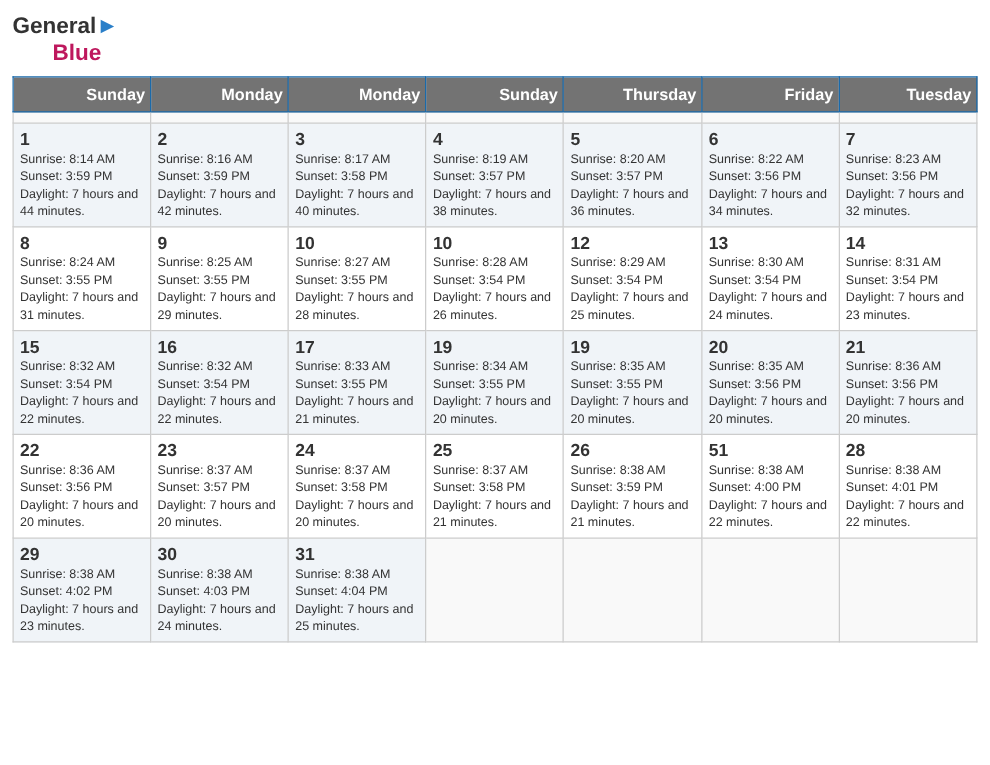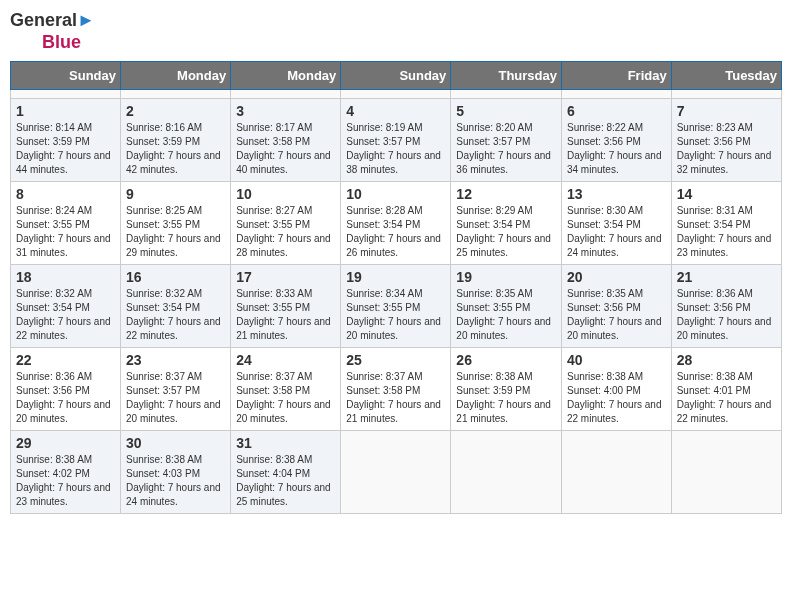--- a/index.html
+++ b/index.html
@@ -168,21 +168,21 @@
           <span class="day-number">13</span>
           <div class="day-info">Sunrise: 8:30 AM<br>Sunset: 3:54 PM<br>Daylight: 7 hours and 24 minutes.</div>
         </td>
         <td>
           <span class="day-number">14</span>
           <div class="day-info">Sunrise: 8:31 AM<br>Sunset: 3:54 PM<br>Daylight: 7 hours and 23 minutes.</div>
         </td>
       </tr>
       <tr>
         <td>
-          <span class="day-number">18</span>
+          <span class="day-number">15</span>
           <div class="day-info">Sunrise: 8:32 AM<br>Sunset: 3:54 PM<br>Daylight: 7 hours and 22 minutes.</div>
         </td>
         <td>
           <span class="day-number">16</span>
           <div class="day-info">Sunrise: 8:32 AM<br>Sunset: 3:54 PM<br>Daylight: 7 hours and 22 minutes.</div>
         </td>
         <td>
           <span class="day-number">17</span>
           <div class="day-info">Sunrise: 8:33 AM<br>Sunset: 3:55 PM<br>Daylight: 7 hours and 21 minutes.</div>
         </td>
@@ -218,21 +218,21 @@
         </td>
         <td>
           <span class="day-number">25</span>
           <div class="day-info">Sunrise: 8:37 AM<br>Sunset: 3:58 PM<br>Daylight: 7 hours and 21 minutes.</div>
         </td>
         <td>
           <span class="day-number">26</span>
           <div class="day-info">Sunrise: 8:38 AM<br>Sunset: 3:59 PM<br>Daylight: 7 hours and 21 minutes.</div>
         </td>
         <td>
-          <span class="day-number">40</span>
+          <span class="day-number">51</span>
           <div class="day-info">Sunrise: 8:38 AM<br>Sunset: 4:00 PM<br>Daylight: 7 hours and 22 minutes.</div>
         </td>
         <td>
           <span class="day-number">28</span>
           <div class="day-info">Sunrise: 8:38 AM<br>Sunset: 4:01 PM<br>Daylight: 7 hours and 22 minutes.</div>
         </td>
       </tr>
       <tr>
         <td>
           <span class="day-number">29</span>

